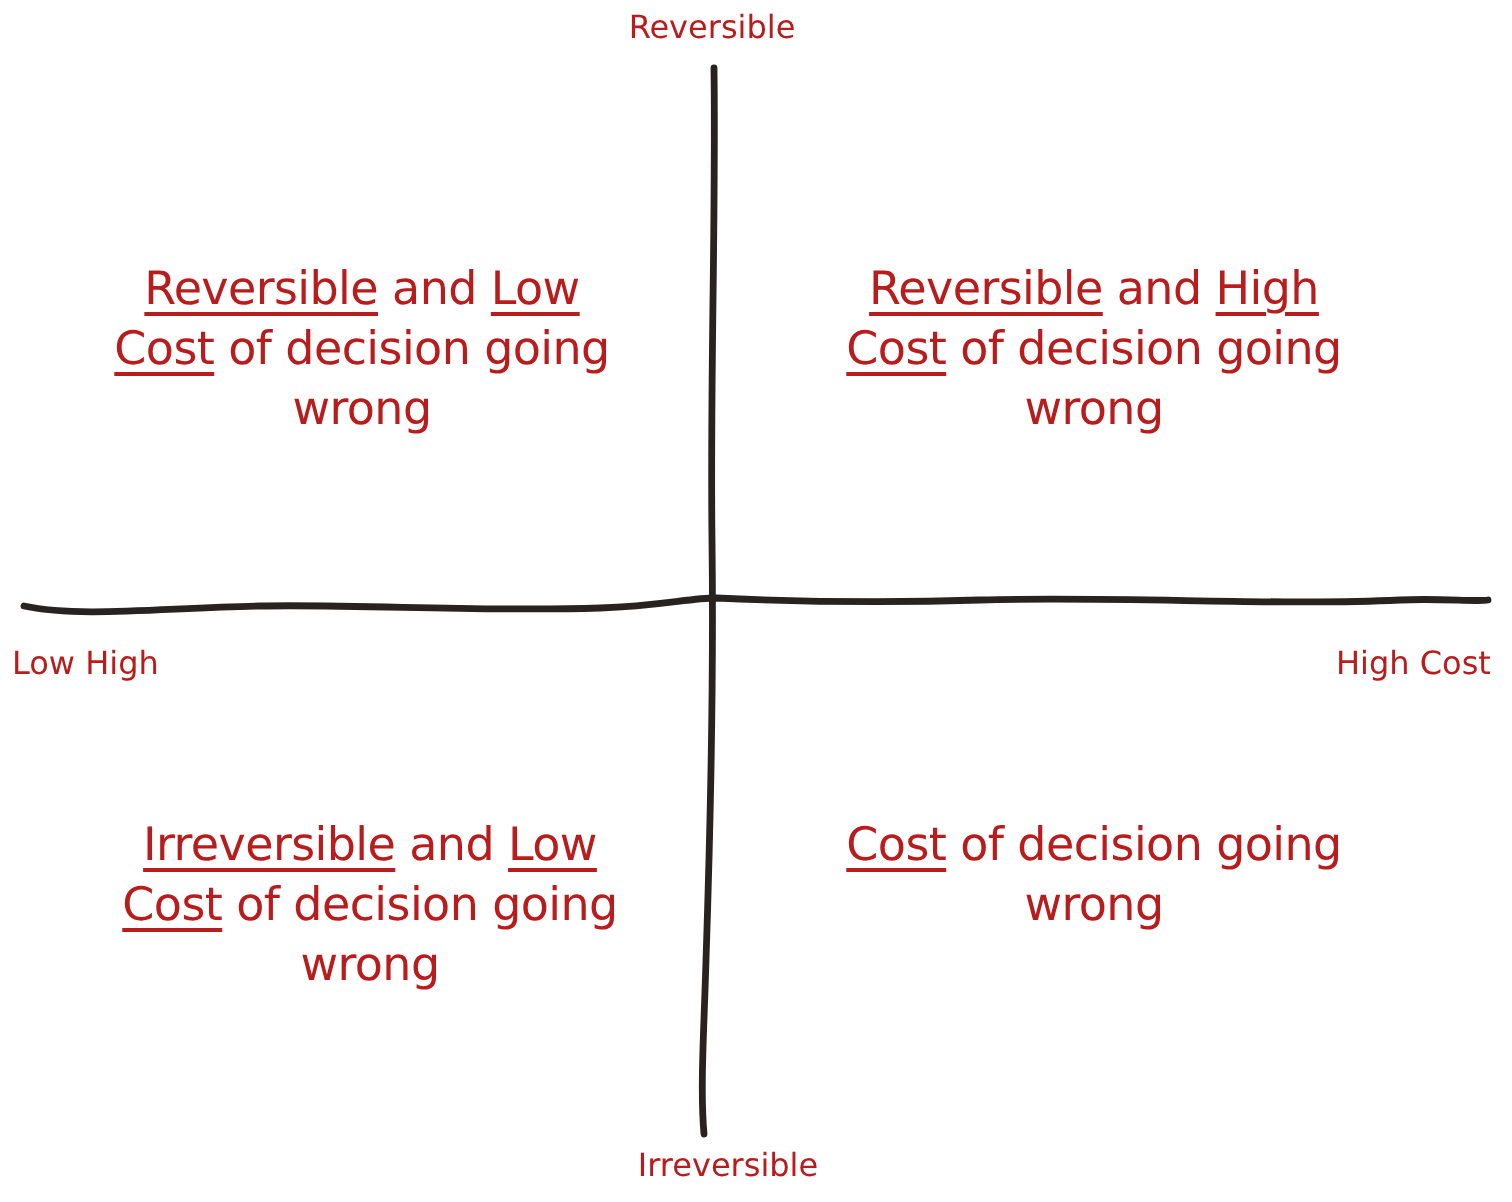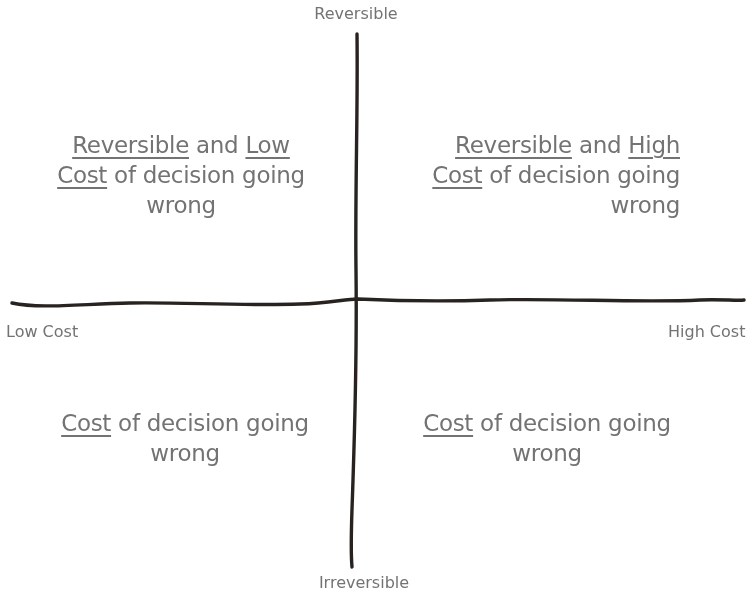--- a/index.html
+++ b/index.html
@@ -6,21 +6,21 @@
     margin: 0;
     padding: 0;
     background: #ffffff;
   }
   .canvas {
     position: relative;
     width: 756px;
     height: 601px;
     background: #ffffff;
     font-family: "DejaVu Sans", sans-serif;
-    color: #737373;
+    color: #b91c1c;
     overflow: hidden;
   }
   .axes-svg {
     position: absolute;
     left: 0;
     top: 0;
     width: 756px;
     height: 601px;
   }
   .axis-label {
@@ -34,55 +34,56 @@
   .axis-right  { left: 668px; top: 322px; }
   .quadrant {
     position: absolute;
     width: 266px;
     text-align: center;
     font-size: 23px;
     line-height: 30px;
     letter-spacing: -0.3px;
   }
   .q-tl { left: 48px;  top: 130px; }
-  .q-tr { left: 414px; top: 130px; text-align: right; }
+  .q-tr { left: 414px; top: 130px; }
   .q-bl { left: 52px;  top: 408px; }
   .q-br { left: 414px; top: 408px; }
   .u {
     text-decoration: underline;
     text-underline-offset: 4px;
     text-decoration-thickness: 1.6px;
   }
 </style>
 </head>
 <body>
 
 <div class="canvas">
 
   <svg class="axes-svg" viewBox="0 0 756 601" xmlns="http://www.w3.org/2000/svg">
     <path d="M 357 34 C 358 110, 355 190, 356 270 C 357 350, 355 420, 353 480 C 352 515, 350 545, 352 567" fill="none" stroke="#282320" stroke-width="3.4" stroke-linecap="round"></path>
     <path d="M 12 303 C 40 309, 80 304, 130 303 C 180 302, 240 306, 300 304 C 330 303, 345 299, 358 299 C 380 300, 430 302, 490 300 C 560 298, 640 303, 700 300 C 720 299, 738 301, 744 300" fill="none" stroke="#282320" stroke-width="3.4" stroke-linecap="round"></path>
   </svg>
 
   <div class="axis-label axis-top">Reversible</div>
   <div class="axis-label axis-bottom">Irreversible</div>
-  <div class="axis-label axis-left">Low Cost</div>
+  <div class="axis-label axis-left">Low High</div>
   <div class="axis-label axis-right">High Cost</div>
 
   <div class="quadrant q-tl">
       <div><span class="u">Reversible</span><span> and </span><span class="u">Low</span></div>
       <div><span class="u">Cost</span><span> of decision going</span></div>
       <div><span>wrong</span></div>
     </div>
   <div class="quadrant q-tr">
       <div><span class="u">Reversible</span><span> and </span><span class="u">High</span></div>
       <div><span class="u">Cost</span><span> of decision going</span></div>
       <div><span>wrong</span></div>
     </div>
   <div class="quadrant q-bl">
+      <div><span class="u">Irreversible</span><span> and </span><span class="u">Low</span></div>
       <div><span class="u">Cost</span><span> of decision going</span></div>
       <div><span>wrong</span></div>
     </div>
   <div class="quadrant q-br">
       <div><span class="u">Cost</span><span> of decision going</span></div>
       <div><span>wrong</span></div>
     </div>
 
 </div>
 

